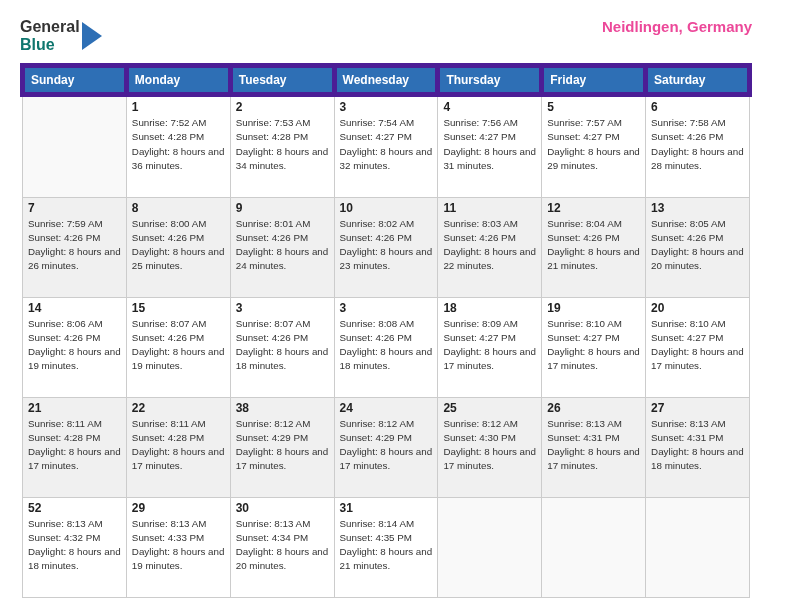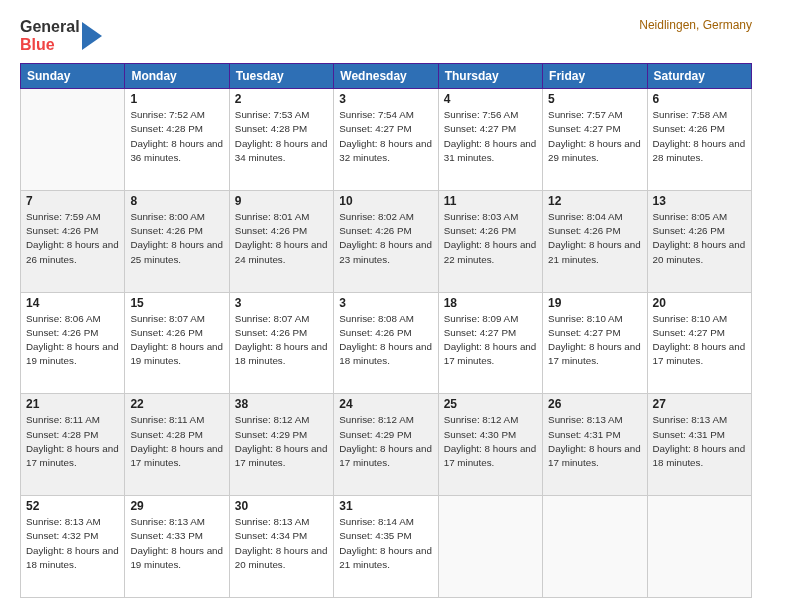--- a/index.html
+++ b/index.html
@@ -34,54 +34,55 @@
       line-height: 1.1;
     }
     .logo-general {
       font-size: 16px;
       font-weight: bold;
       color: #333;
     }
     .logo-blue {
       font-size: 16px;
       font-weight: bold;
-      color: #ef4444;
+      color: #0f766e;
     }
     .logo-icon {
       width: 20px;
       height: 28px;
       margin-left: 2px;
     }
     .title-block {
       text-align: right;
     }
     .month-title {
       font-size: 32px;
       font-weight: bold;
       color: #222;
       line-height: 1.1;
     }
     .location {
-      font-size: 12px;
-      color: #a16207;
+      font-size: 15px;
+      color: #ec4899;
+      font-weight: bold;
     }
     .calendar {
       width: 100%;
       border-collapse: collapse;
       flex: 1;
       font-size: 10.5px;
     }
     .calendar th {
       background: #2e6fb5;
       color: #fff;
       text-align: left;
       padding: 5px 6px;
       font-size: 12px;
       font-weight: bold;
-      border: 1px solid #4c1d95;
+      border: 5px solid #4c1d95;
     }
     .calendar td {
       border: 1px solid #ccc;
       vertical-align: top;
       padding: 3px 5px;
       width: calc(100% / 7);
       height: 80px;
     }
     .day-num {
       font-weight: bold;

